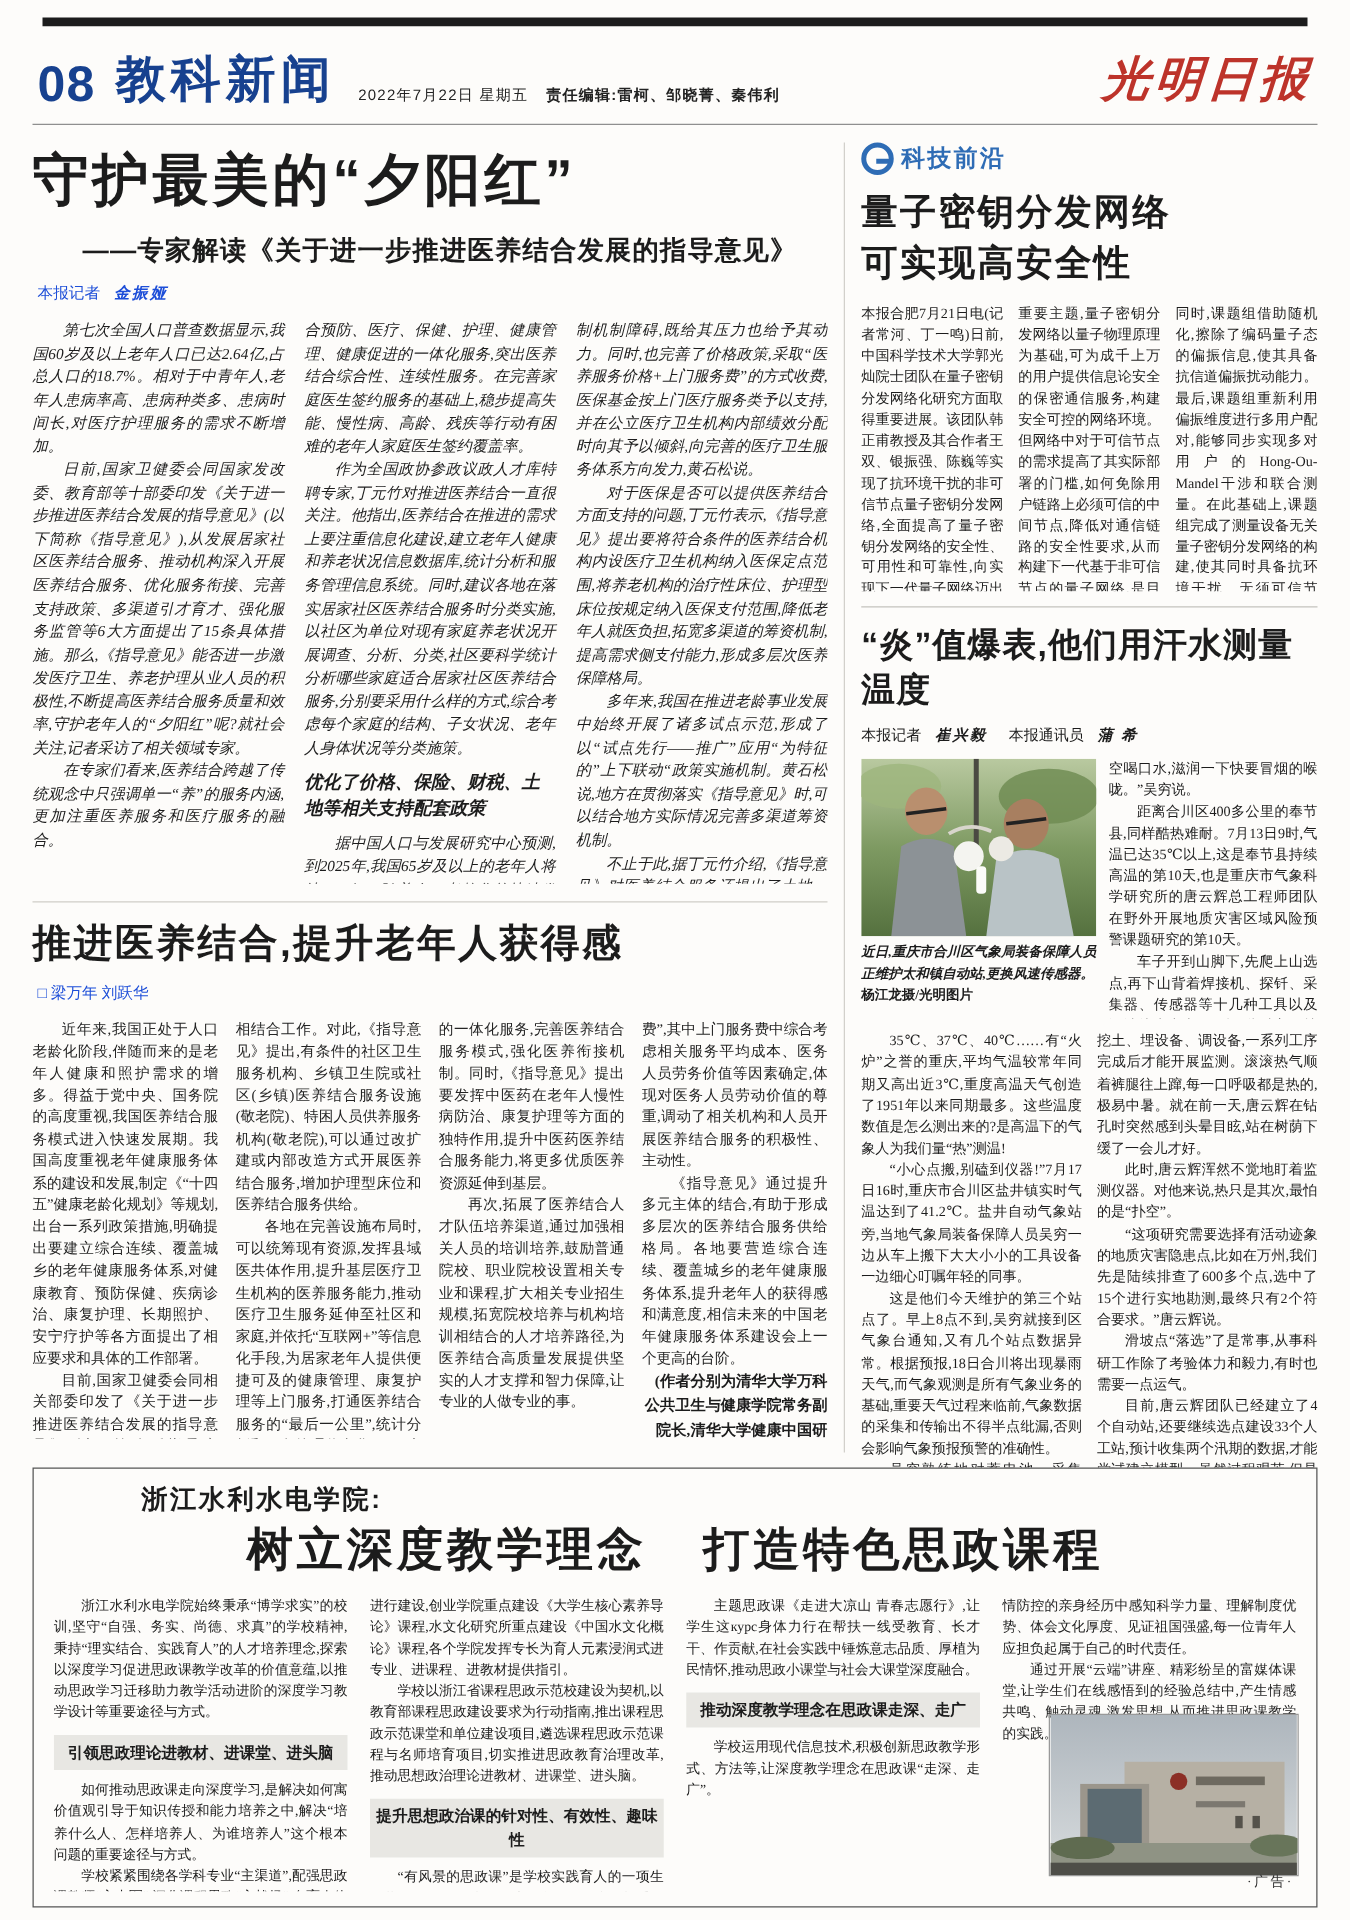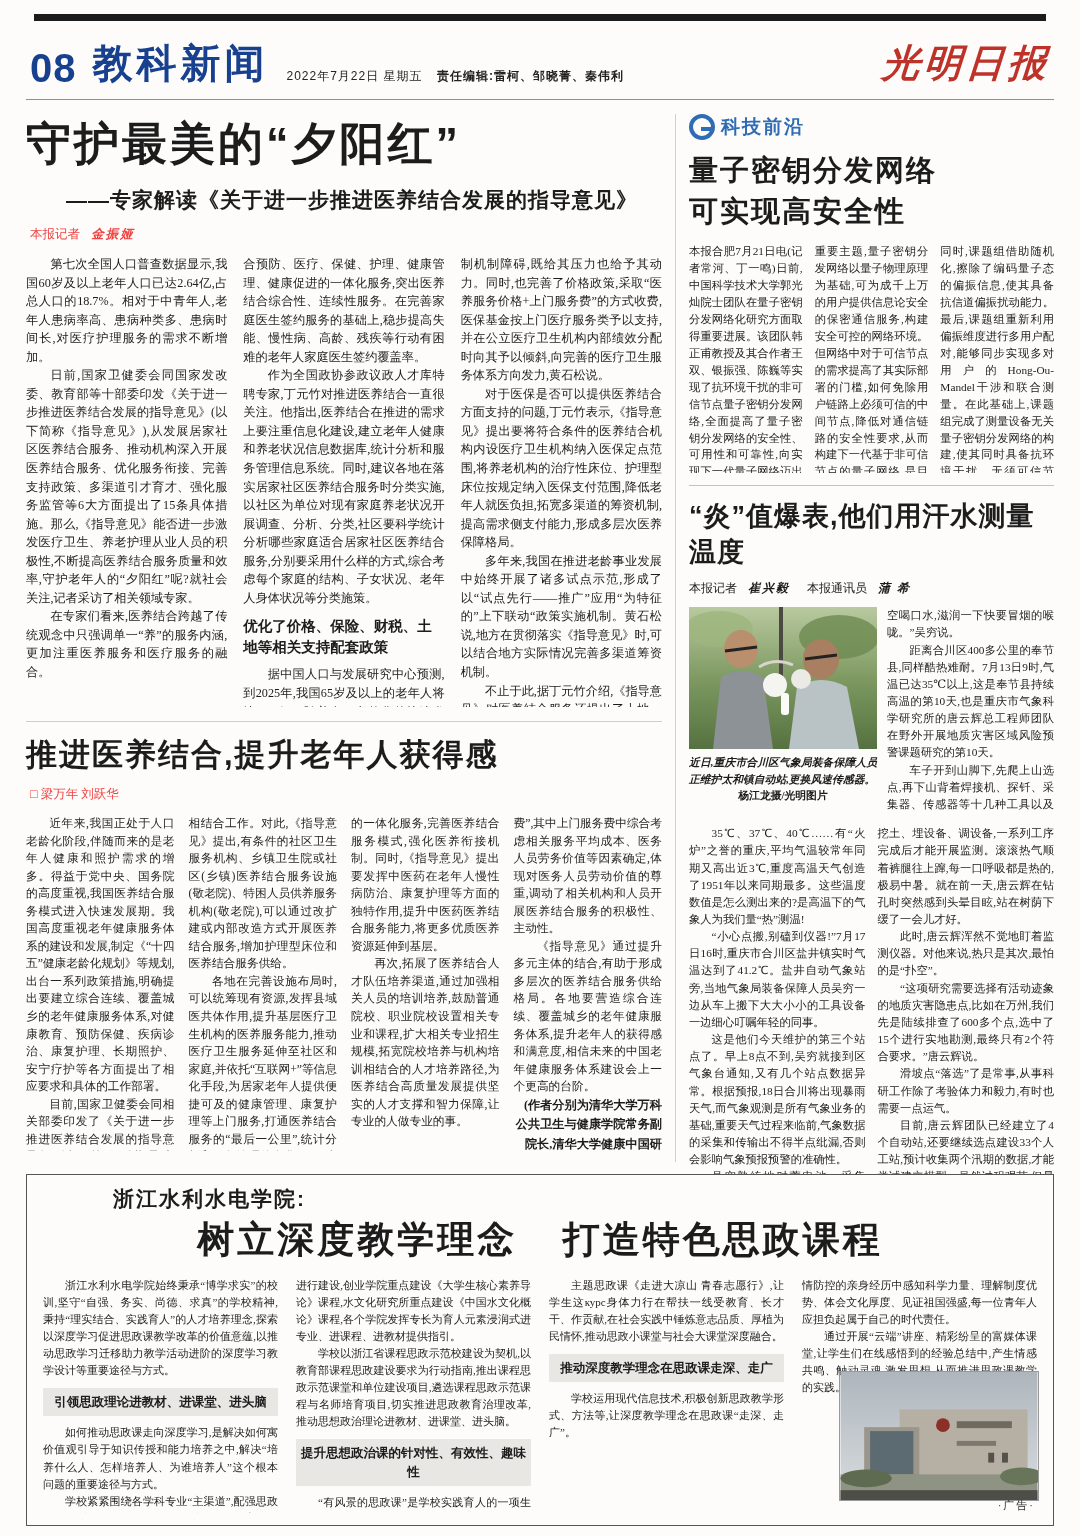--- a/index.html
+++ b/index.html
@@ -19,31 +19,31 @@
   .masthead { margin-left:auto; margin-bottom:2px; color:#bd332a; font-size:38px; font-weight:bold; font-style:italic; font-family:"Liberation Serif",serif; letter-spacing:4px; transform:skewX(-4deg); }
   .header-rule { border-top:1px solid #8f8f8f; margin:8px 2px 14px; }
 
   .content { display:flex; gap:13px; height:1048px; padding:0 2px; }
   .left-region { width:636px; }
   .vrule { width:1px; background:#d2d0cb; }
   .right-region { flex:1; }
 
   h2.main-hl { font-family:"Liberation Sans",sans-serif; font-size:45px; font-weight:900; letter-spacing:3px; margin:0 0 12px; }
   .main-sub { font-family:"Liberation Sans",sans-serif; font-size:21px; font-weight:bold; margin:0 0 12px 40px; letter-spacing:1px; }
-  .byline { font-size:12.5px; margin:0 0 12px 4px; color:#ef4444; }
+  .byline { font-size:12.5px; margin:0 0 12px 4px; color:#1d4ed8; }
   .byline .bname { font-weight:bold; font-style:italic; margin-left:8px; letter-spacing:2px; }
 
   .cols { display:flex; overflow:hidden; }
   .cols .col { flex:1; min-width:0; }
   .pp { font-size:12.2px; line-height:1.52; text-align:justify; text-indent:2em; }
   .cont { text-indent:0; }
   .sub { font-family:"Liberation Sans",sans-serif; font-size:14.5px; font-weight:bold; line-height:1.45; margin:9px 0 7px; }
   .sign { text-align:right; font-weight:bold; font-size:12.2px; line-height:1.6; }
 
-  .main-cols { gap:16px; height:452px; }
+  .main-cols { gap:16px; height:452px;font-style:italic; }
 
   .second-article { margin-top:14px; border-top:1px solid #cfcdc8; padding-top:10px; }
   h2.second-hl { font-family:"Liberation Sans",sans-serif; font-size:31px; font-weight:900; letter-spacing:2px; margin:2px 0 10px; }
   .second-cols { gap:14px; height:336px; }
   .second-cols .pp { font-size:11.7px; line-height:1.5; color:#242424; }
 
   .badge { display:flex; align-items:center; gap:6px; margin-bottom:10px; }
   .badge-g { width:26px; height:26px; border:4px solid #2e6cb5; border-radius:50%; position:relative; display:inline-block; }
   .badge-g::after { content:""; position:absolute; right:-2px; top:9px; width:12px; height:4px; background:#2e6cb5; }
   .badge-label { font-family:"Liberation Sans",sans-serif; font-size:19px; font-weight:900; color:#2e6cb5; letter-spacing:2px; }
@@ -53,24 +53,24 @@
 
   .hrule { border-top:1px solid #c4c2bd; margin:12px 0; }
 
   h2.heat-hl { font-family:"Liberation Sans",sans-serif; font-size:27px; font-weight:900; letter-spacing:1px; margin:2px 0 10px; }
   .heat-byline { font-size:12px; margin-bottom:10px; }
   .heat-byline .bname { font-weight:bold; font-style:italic; margin:0 14px 0 8px; letter-spacing:2px; }
   .photo-row { display:flex; gap:10px; margin:4px 0 10px; }
   .weather-photo { width:188px; }
   .weather-photo svg { display:block; width:188px; height:142px; }
   .figcap { font-size:10.8px; font-weight:bold; line-height:1.55; text-align:justify; margin-top:5px; font-style:italic; }
-  .figcredit { font-size:10.8px; font-weight:bold; text-align:center; margin-top:1px; }
+  .figcredit { font-size:10.8px; font-weight:bold; text-align:left; margin-top:1px; }
   .heat-intro { flex:1; height:208px; }
   .heat-intro .pp { font-size:11.3px; line-height:1.52; }
-  .heat-cols { gap:12px; height:404px;font-family:Liberation Serif, serif; }
+  .heat-cols { gap:12px; height:404px; }
   .heat-cols .pp { font-size:11.3px; line-height:1.52; }
 
   .ad-box { margin:12px 2px 0; border:1px solid #555; padding:10px 16px 30px; height:352px; position:relative; background:#fdfcfa; }
   .ad-kicker { font-family:"Liberation Sans",sans-serif; font-size:21px; font-weight:bold; margin-left:70px; letter-spacing:2px; }
   .ad-hl { font-family:"Liberation Sans",sans-serif; font-size:37px; font-weight:900; text-align:center; letter-spacing:3px; margin:2px 0 12px; }
   .ad-hl span { margin:0 16px; }
   .ad-cols { gap:18px; height:236px; }
   .ad-cols .pp { font-size:11px; line-height:1.55; }
   .ad-cols .sub { background:#e8e7e3; text-align:center; font-size:12.5px; padding:5px 2px; margin:9px 0 8px; }
   .campus-photo { position:absolute; right:14px; bottom:24px; width:200px; height:130px; border:1px solid #999; }

